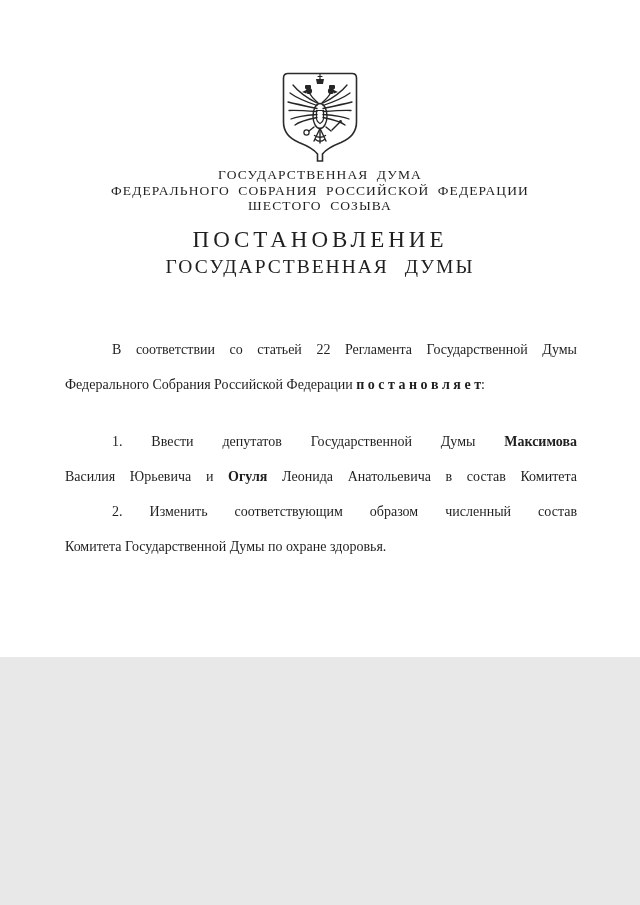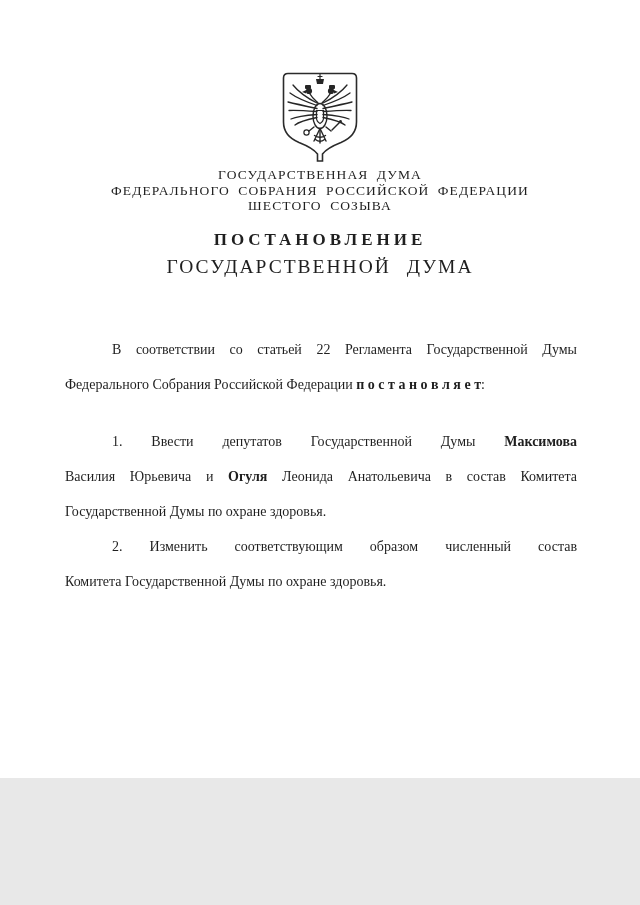--- a/index.html
+++ b/index.html
@@ -3,21 +3,21 @@
 <meta charset="utf-8">
 <style>
   html, body {
     margin: 0;
     padding: 0;
     background: #e8e8e8;
   }
   .page {
     position: relative;
     width: 640px;
-    height: 778px;
+    height: 657px;
     margin: 0 auto;
     background: #ffffff;
     color: #1f1f1f;
     font-family: "Liberation Serif", "DejaVu Serif", serif;
     overflow: hidden;
   }
   
   .emblem-wrap {
     padding-top: 72px;
     text-align: center;
@@ -34,22 +34,22 @@
     letter-spacing: 1.1px;
     word-spacing: 4px;
   }
 
   
   .doc-title {
     margin-top: 13px;
     text-align: center;
   }
   .doc-title .t1 {
-    font-size: 17px;
-    font-weight: bold;
+    font-size: 23px;
+    font-weight: normal;
     letter-spacing: 4px;
     line-height: 26px;
   }
   .doc-title .t2 {
     margin-top: 3px;
     font-size: 19.5px;
     letter-spacing: 2px;
     word-spacing: 9px;
     line-height: 22px;
   }
@@ -147,35 +147,34 @@
   </div>
 
   <div class="org-header">
     <div>ГОСУДАРСТВЕННАЯ ДУМА</div>
     <div>ФЕДЕРАЛЬНОГО СОБРАНИЯ РОССИЙСКОЙ ФЕДЕРАЦИИ</div>
     <div>ШЕСТОГО СОЗЫВА</div>
   </div>
 
   <div class="doc-title">
     <div class="t1">ПОСТАНОВЛЕНИЕ</div>
-    <div class="t2">ГОСУДАРСТВЕННОЙ ДУМА</div>
+    <div class="t2">ГОСУДАРСТВЕННАЯ ДУМЫ</div>
   </div>
 
   <div class="subject">
   </div>
 
   <div class="body">
     <div class="paragraph">
         <div class="line first"><span>В соответствии со статьей 22 Регламента Государственной Думы</span></div>
         <div class="line last"><span>Федерального Собрания Российской Федерации </span><span class="b">п о с т а н о в л я е т</span><span>:</span></div>
       </div>
     <div class="paragraph gap-before">
         <div class="line first"><span>1. Ввести депутатов Государственной Думы </span><span class="b">Максимова</span></div>
         <div class="line"><span>Василия Юрьевича и </span><span class="b">Огуля</span><span> Леонида Анатольевича в состав Комитета</span></div>
-        <div class="line last"><span>Государственной Думы по охране здоровья.</span></div>
       </div>
     <div class="paragraph">
         <div class="line first"><span>2. Изменить соответствующим образом численный состав</span></div>
         <div class="line last"><span>Комитета Государственной Думы по охране здоровья.</span></div>
       </div>
   </div>
 
 </div>
 
 </body></html>

